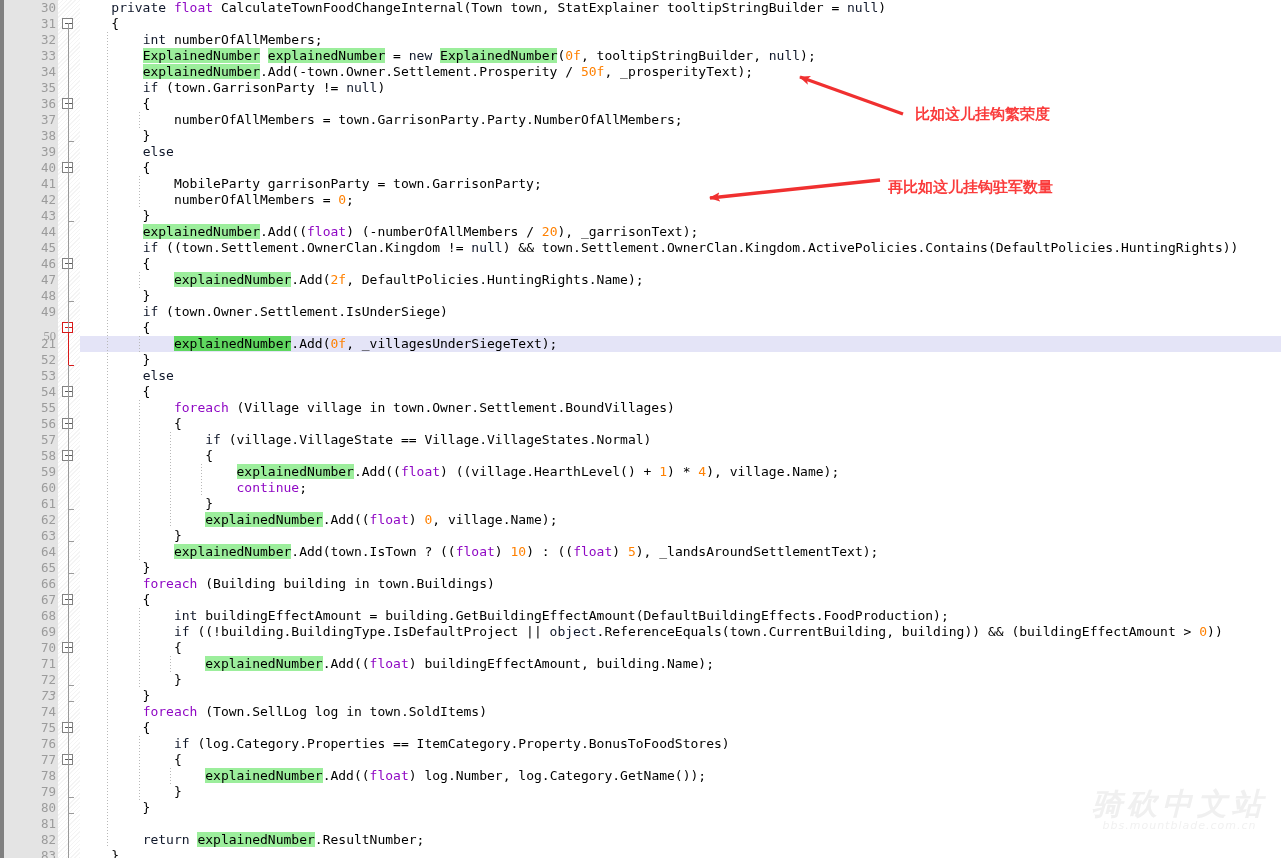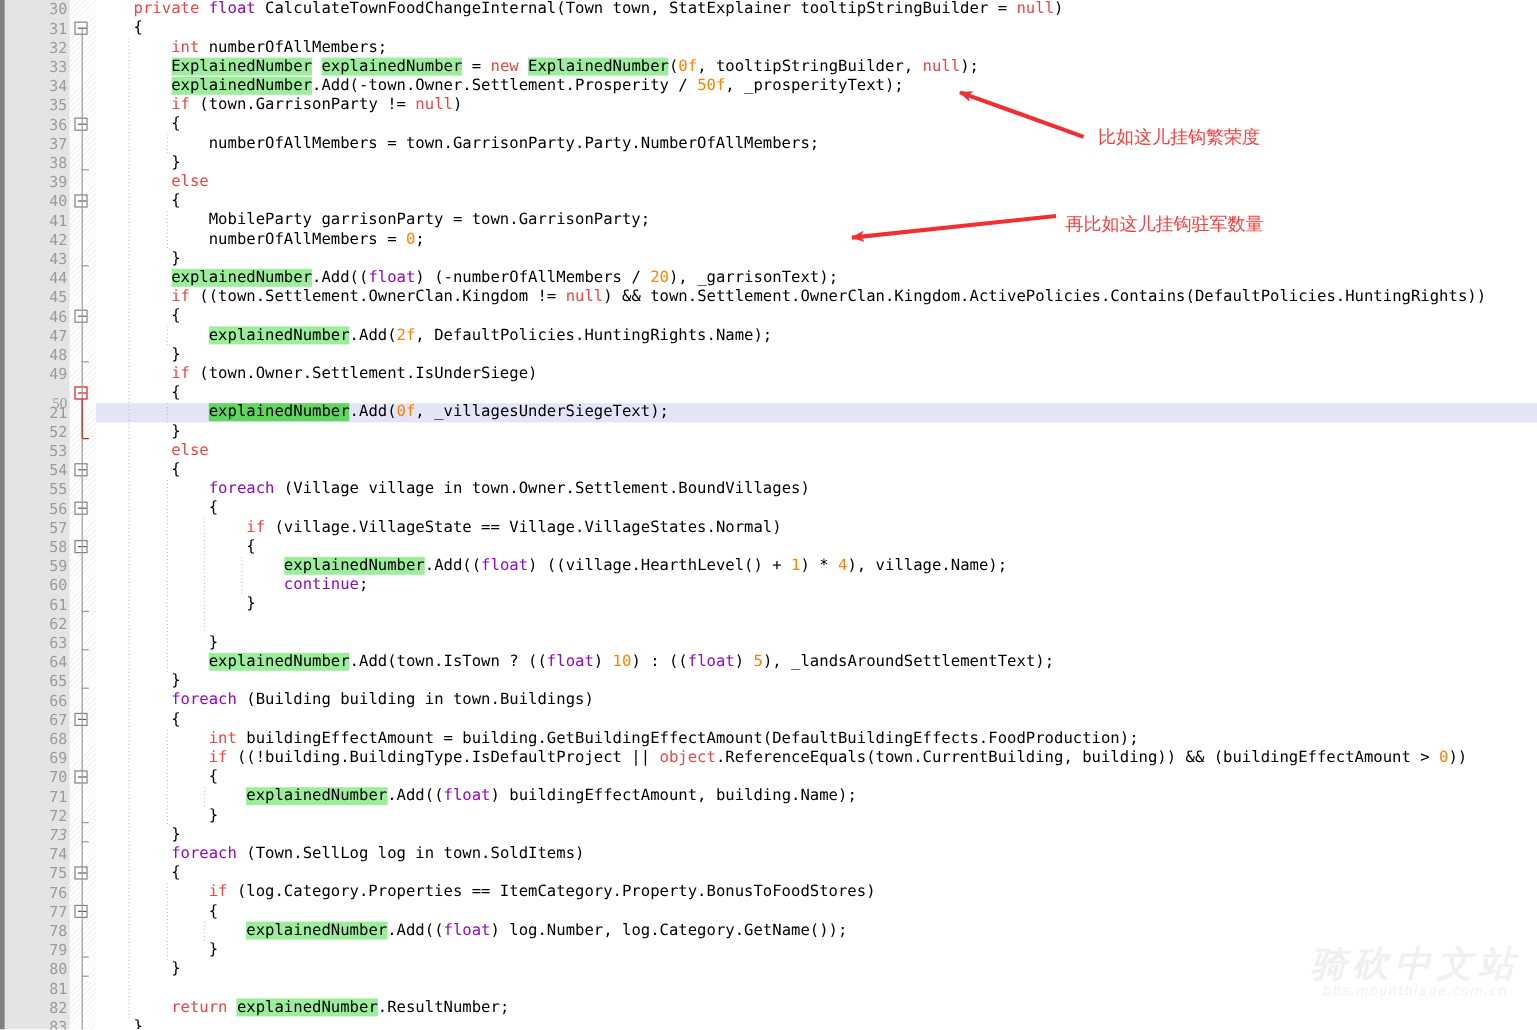--- a/index.html
+++ b/index.html
@@ -41,30 +41,30 @@
   .line{position:absolute;left:0;height:16px;line-height:16px;white-space:pre;
     font-family:"DejaVu Sans Mono","Liberation Mono",monospace;font-size:13px;color:#000000;}
   .line-bg{position:absolute;left:-80px;width:1361px;height:16px;}
   .cur-line{background:#e4e4f7;}
 
   
   .iguide{position:absolute;width:1px;background-image:linear-gradient(to bottom,#b8b8b8 0 1px,transparent 1px 3px);
     background-size:1px 3px;}
 
   
-  .kw{color:#ef4444;}
+  .kw{color:#0f172a;}
   .ctl{color:#8f08c4;}
   .num{color:#ff8000;}
   .hl{background:#9cee9c;}
   .hl-strong{background:#5fd75f;}
 
   
   .anno-text{
     position:absolute;color:#fa3c3c;white-space:nowrap;
-    font-family:"DejaVu Sans","Liberation Sans",sans-serif;font-size:15px;font-weight:400;
+    font-family:"DejaVu Sans","Liberation Sans",sans-serif;font-size:15px;font-weight:700;
   }
   .anno-svg{position:absolute;left:0;top:0;width:1281px;height:858px;pointer-events:none;}
 
   
   .wm{position:absolute;right:14px;bottom:26px;text-align:center;user-select:none;}
   .wm-main{font-family:"DejaVu Sans","Liberation Sans",sans-serif;font-size:30px;font-weight:bold;
     color:#f0f0f0;letter-spacing:5px;line-height:1.05;font-style:italic;}
   .wm-sub{font-family:"DejaVu Sans","Liberation Sans",sans-serif;font-size:11px;
     color:#f1f1f1;letter-spacing:1px;font-style:italic;}
 </style>
@@ -184,20 +184,21 @@
       <div class="line" style="top: 352px;">        }</div>
       <div class="line" style="top: 368px;">        <span class="kw">else</span></div>
       <div class="line" style="top: 384px;">        {</div>
       <div class="line" style="top: 400px;">            <span class="ctl">foreach</span> (Village village in town.Owner.Settlement.BoundVillages)</div>
       <div class="line" style="top: 416px;">            {</div>
       <div class="line" style="top: 432px;">                <span class="kw">if</span> (village.VillageState == Village.VillageStates.Normal)</div>
       <div class="line" style="top: 448px;">                {</div>
       <div class="line" style="top: 464px;">                    <span class="hl">explainedNumber</span>.Add((<span class="ctl">float</span>) ((village.HearthLevel() + <span class="num">1</span>) * <span class="num">4</span>), village.Name);</div>
       <div class="line" style="top: 480px;">                    <span class="ctl">continue</span>;</div>
       <div class="line" style="top: 496px;">                }</div>
+      <div class="line" style="top: 512px;">                <span class="hl">explainedNumber</span>.Add((<span class="ctl">float</span>) <span class="num">0</span>, village.Name);</div>
       <div class="line" style="top: 528px;">            }</div>
       <div class="line" style="top: 544px;">            <span class="hl">explainedNumber</span>.Add(town.IsTown ? ((<span class="ctl">float</span>) <span class="num">10</span>) : ((<span class="ctl">float</span>) <span class="num">5</span>), _landsAroundSettlementText);</div>
       <div class="line" style="top: 560px;">        }</div>
       <div class="line" style="top: 576px;">        <span class="ctl">foreach</span> (Building building in town.Buildings)</div>
       <div class="line" style="top: 592px;">        {</div>
       <div class="line" style="top: 608px;">            <span class="kw">int</span> buildingEffectAmount = building.GetBuildingEffectAmount(DefaultBuildingEffects.FoodProduction);</div>
       <div class="line" style="top: 624px;">            <span class="kw">if</span> ((!building.BuildingType.IsDefaultProject || <span class="kw">object</span>.ReferenceEquals(town.CurrentBuilding, building)) &amp;&amp; (buildingEffectAmount &gt; <span class="num">0</span>))</div>
       <div class="line" style="top: 640px;">            {</div>
       <div class="line" style="top: 656px;">                <span class="hl">explainedNumber</span>.Add((<span class="ctl">float</span>) buildingEffectAmount, building.Name);</div>
       <div class="line" style="top: 672px;">            }</div>

